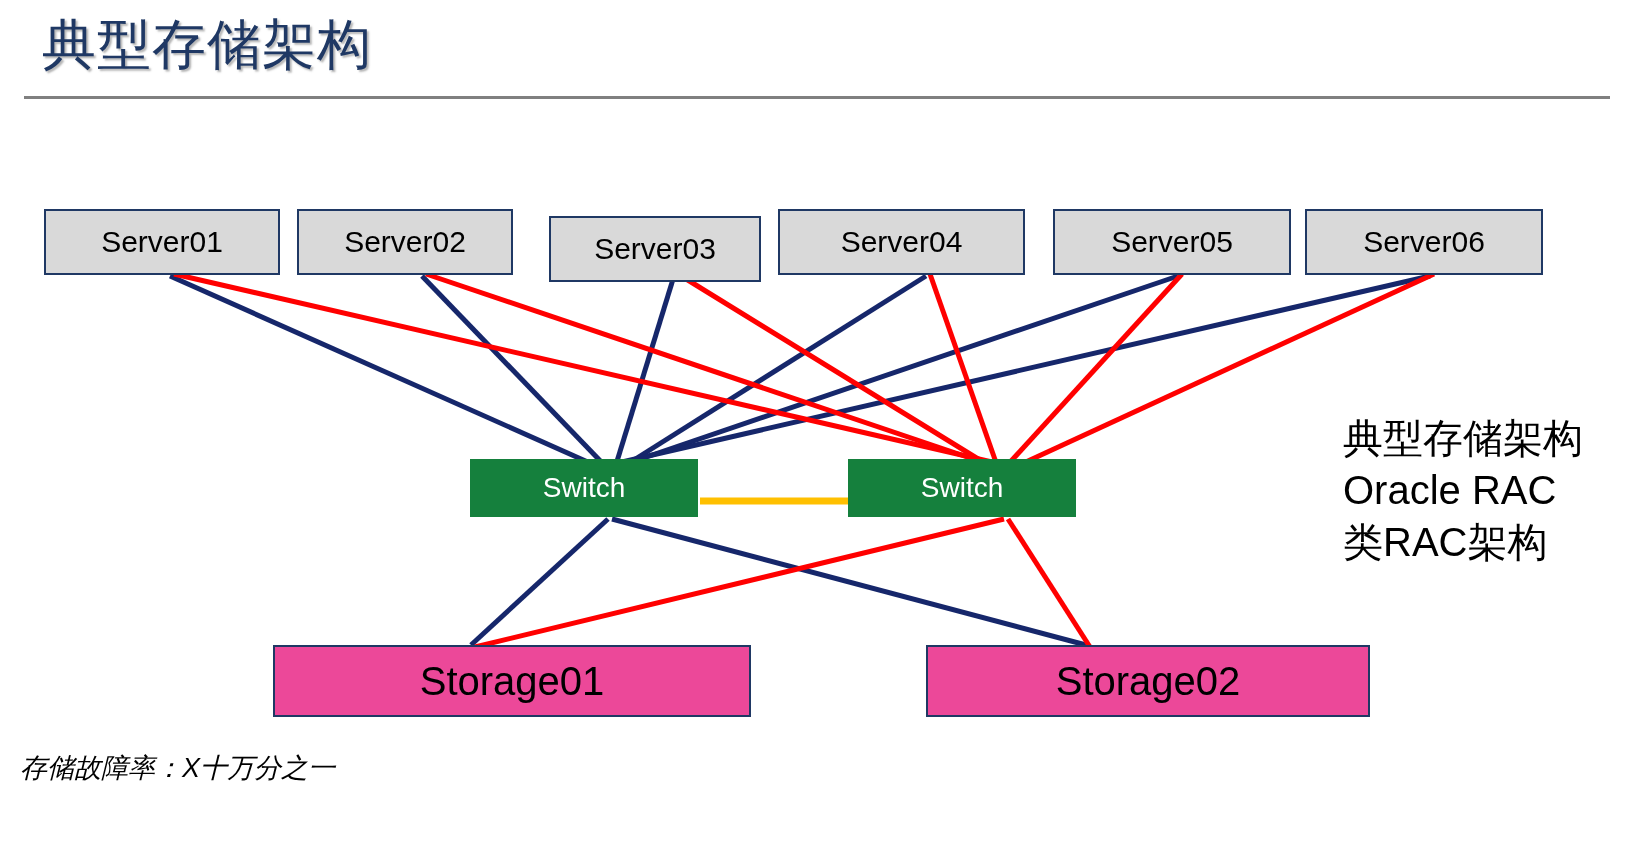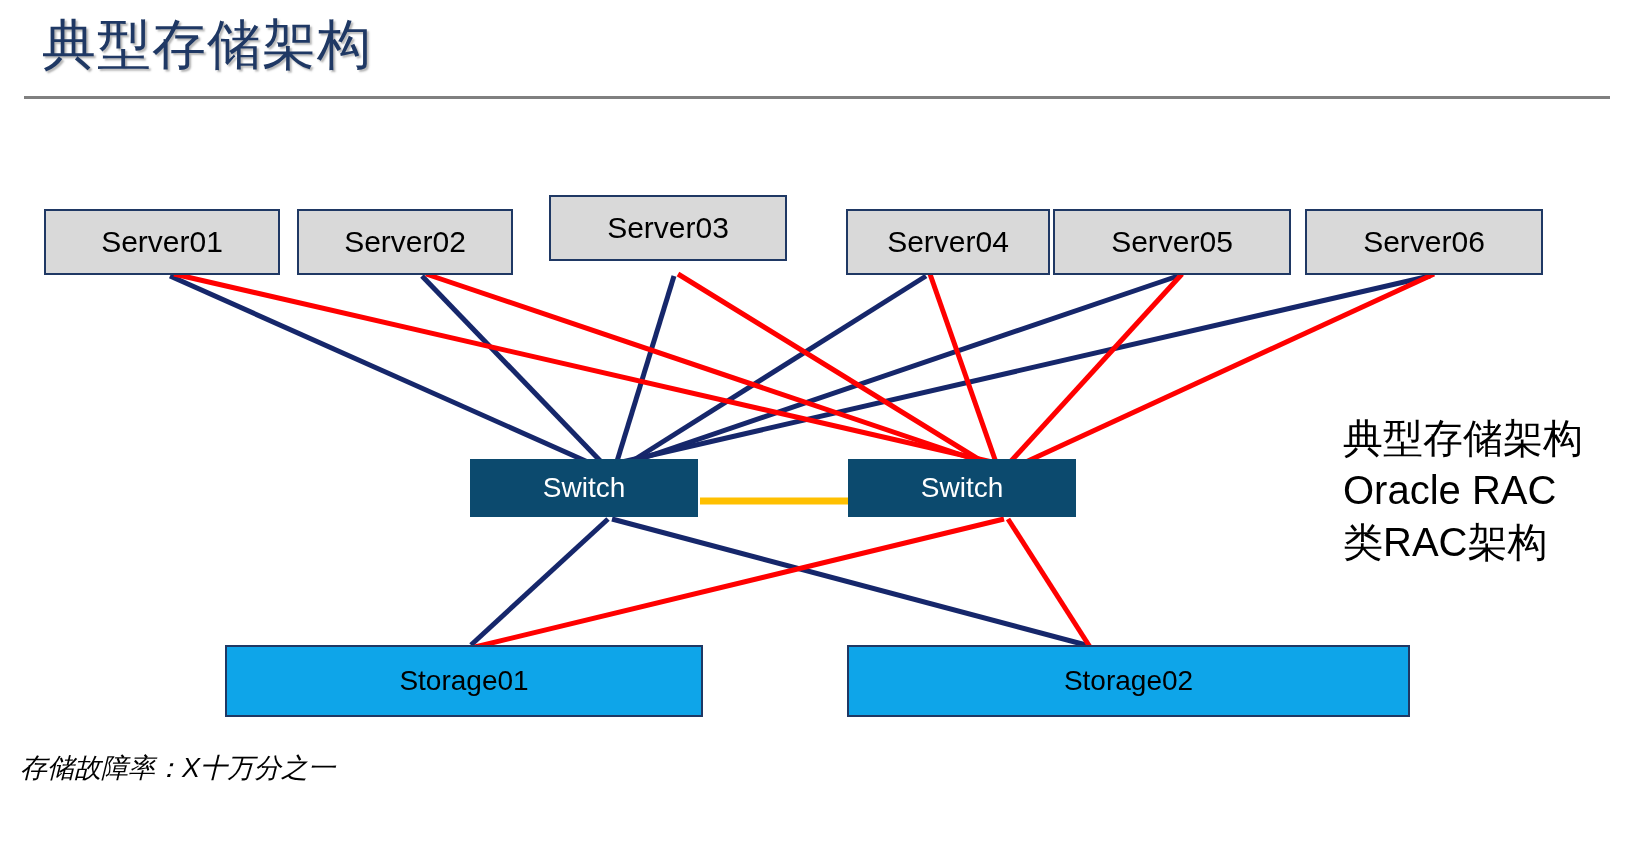--- a/index.html
+++ b/index.html
@@ -56,28 +56,29 @@
     text-align: center;
   }
   .node.server {
     background: #D9D9D9;
     border: 2px solid #1F3864;
     color: #000000;
     font-size: 30px;
     height: 66px;
   }
   .node.storage {
-    background: #0ea5e9;
+    background: #ec4899;
     border: 2px solid #1F3864;
     color: #000000;
-    font-size: 28px;
+    font-size: 40px;
     height: 72px;
+    margin-left: 48px;
   }
   .node.switch {
-    background: #0c4a6e;
+    background: #15803d;
     border: none;
     color: #FFFFFF;
     font-size: 28px;
     height: 58px;
   }
   
   .note {
     position: absolute;
     color: #000000;
     font-size: 27px;
@@ -135,44 +136,44 @@
       <line x1="1008" y1="519" x2="1090" y2="647"></line>
     </g>
   </svg>
 
   <div class="node server" style="left:44px;  top:209px; width:236px;">
     <span>Server01</span>
   </div>
   <div class="node server" style="left:297px; top:209px; width:216px;">
     <span>Server02</span>
   </div>
-  <div class="node server" style="left:549px; top:195px; width:238px;">
+  <div class="node server" style="left:549px; top:216px; width:212px;">
     <span>Server03</span>
   </div>
-  <div class="node server" style="left:846px; top:209px; width:204px;">
+  <div class="node server" style="left:778px; top:209px; width:247px;">
     <span>Server04</span>
   </div>
   <div class="node server" style="left:1053px; top:209px; width:238px;justify-content:center;">
     <span>Server05</span>
   </div>
   <div class="node server" style="left:1305px; top:209px; width:238px;">
     <span>Server06</span>
   </div>
 
   <div class="node switch" style="left:470px; top:459px; width:228px;">
     <span>Switch</span>
   </div>
   <div class="node switch" style="left:848px; top:459px; width:228px;">
     <span>Switch</span>
   </div>
 
   <div class="node storage" style="left:225px; top:645px; width:478px;">
     <span>Storage01</span>
   </div>
-  <div class="node storage" style="left:847px; top:645px; width:563px;">
+  <div class="node storage" style="left:878px; top:645px; width:444px;">
     <span>Storage02</span>
   </div>
 
 
   <div class="note" style="left:20px; top:751px;font-style:italic;">存储故障率：X十万分之一</div>
 
   <div id="right-note">
     <div>典型存储架构</div>
     <div>Oracle RAC</div>
     <div>类RAC架构</div>

